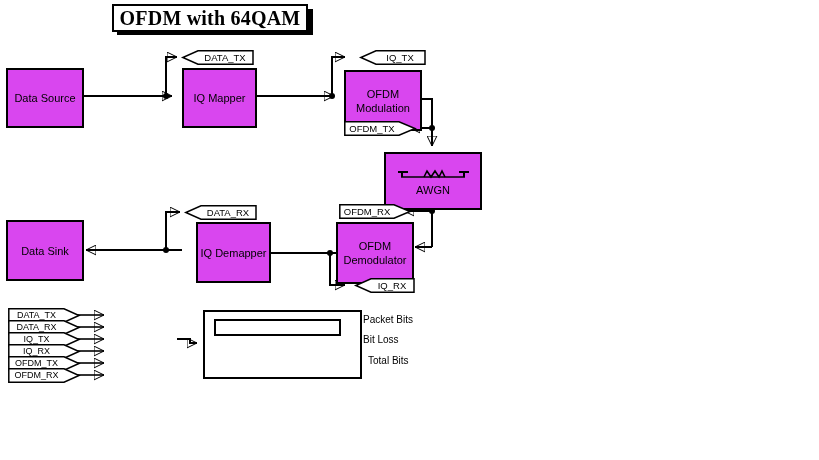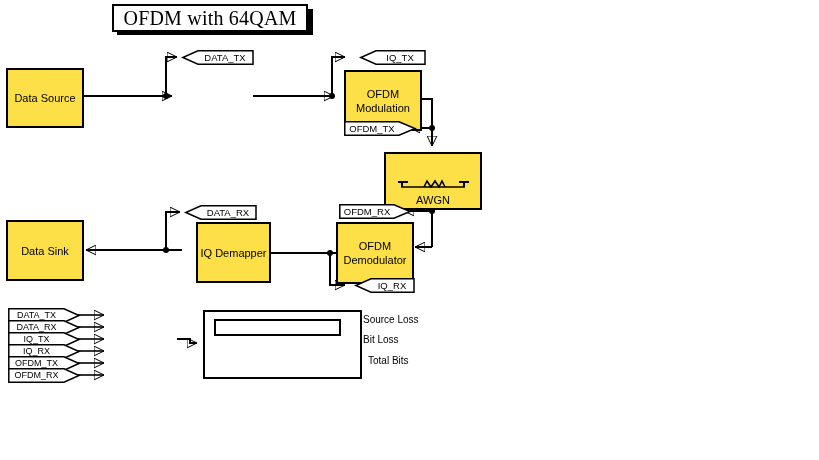--- a/index.html
+++ b/index.html
@@ -6,26 +6,26 @@
   body{width:819px;height:460px;position:relative;overflow:hidden;
        font-family:"Liberation Sans", sans-serif;}
 
   #canvas{position:absolute;left:0;top:0;width:819px;height:460px;}
 
   
   .title-wrap{position:absolute;left:112px;top:4px;}
   .title-shadow{position:absolute;left:5px;top:5px;width:196px;height:26px;background:#000;}
   .title-box{position:absolute;left:0;top:0;width:192px;height:24px;
        border:2px solid #000;background:#fff;
-       font-family:"Liberation Serif", serif;font-weight:normal;font-size:20px;
+       font-family:"Liberation Serif", serif;font-weight:bold;font-size:20px;
        display:flex;align-items:center;justify-content:center;color:#000;
        letter-spacing:.2px;}
 
   
-  .blk{position:absolute;border:2px solid #000;background:#fde047;
+  .blk{position:absolute;border:2px solid #000;background:#d946ef;
        display:flex;align-items:center;justify-content:center;
        text-align:center;font-size:11px;line-height:14px;color:#000;}
 
   
   .flag{position:absolute;height:18px;}
   .flag .lbl{position:absolute;top:0;height:15px;border:1.5px solid #000;background:#fff;
        font-size:9.5px;line-height:13px;color:#000;display:flex;align-items:center;
        justify-content:center;padding:0 3px;box-sizing:border-box;white-space:nowrap;}
   .flag svg{position:absolute;top:0;left:0;overflow:visible;}
 
@@ -93,27 +93,30 @@
     <line x1="72" y1="363" x2="104" y2="363" stroke-width="1.6" marker-end="url(#ah)"></line>
     <line x1="72" y1="375" x2="104" y2="375" stroke-width="1.6" marker-end="url(#ah)"></line>
 
     <polyline points="177,339 190,339 190,343 197,343" stroke-width="2" marker-end="url(#ah)"></polyline>
   </svg>
 
   <div class="blk" style="left:6px;top:68px;width:74px;height:56px">
     <span>Data Source</span>
   </div>
 
+  <div class="blk" style="left:182px;top:68px;width:71px;height:56px">
+    <span>IQ Mapper</span>
+  </div>
 
   <div class="blk" style="left:344px;top:70px;width:74px;height:57px;white-space:pre-line">
     <span style="white-space:pre-line">OFDM
 Modulation</span>
   </div>
 
-  <div class="blk" style="left:384px;top:152px;width:98px;height:58px;flex-direction:column;justify-content:flex-start;padding-top:24px;box-sizing:border-box">
+  <div class="blk" style="left:384px;top:152px;width:98px;height:58px;flex-direction:column;justify-content:flex-start;padding-top:14px;box-sizing:border-box">
     <svg width="72" height="14" style="display:block">
       <line x1="4" y1="9" x2="68" y2="9" stroke="#000" stroke-width="1.6"></line>
       <line x1="5" y1="4" x2="5" y2="9" stroke="#000" stroke-width="2"></line>
       <line x1="1" y1="4" x2="11" y2="4" stroke="#000" stroke-width="2"></line>
       <line x1="67" y1="4" x2="67" y2="9" stroke="#000" stroke-width="2"></line>
       <line x1="62" y1="4" x2="72" y2="4" stroke="#000" stroke-width="2"></line>
       <polyline points="27,9 30,3 34,9 38,3 42,9 45,3 48,9" stroke="#000" stroke-width="1.6" fill="none"></polyline>
     </svg>
     <span style="margin-top:1px">AWGN</span>
   </div>
@@ -208,17 +211,17 @@
     <svg width="72" height="15">
         <path d="M0.8,0.8 L56,0.8 L71,7.5 L56,14.2 L0.8,14.2 Z" fill="#fff" stroke="#000" stroke-width="1.5"></path>
       </svg>
     <div class="lbl" style="left:0px;width:57px;border:none;background:none;font-size:9px">OFDM_RX</div>
   </div>
 
   <div class="display" style="left:203px;top:310px;width:155px;height:65px">
     <div class="inner"></div>
   </div>
 
-  <div class="txt" style="left:363px;top:314px">Source Loss</div>
+  <div class="txt" style="left:363px;top:314px">Packet Bits</div>
   <div class="txt" style="left:363px;top:334px">Bit Loss</div>
   <div class="txt" style="left:368px;top:355px">Total Bits</div>
 
 </div>
 
 </body></html>

